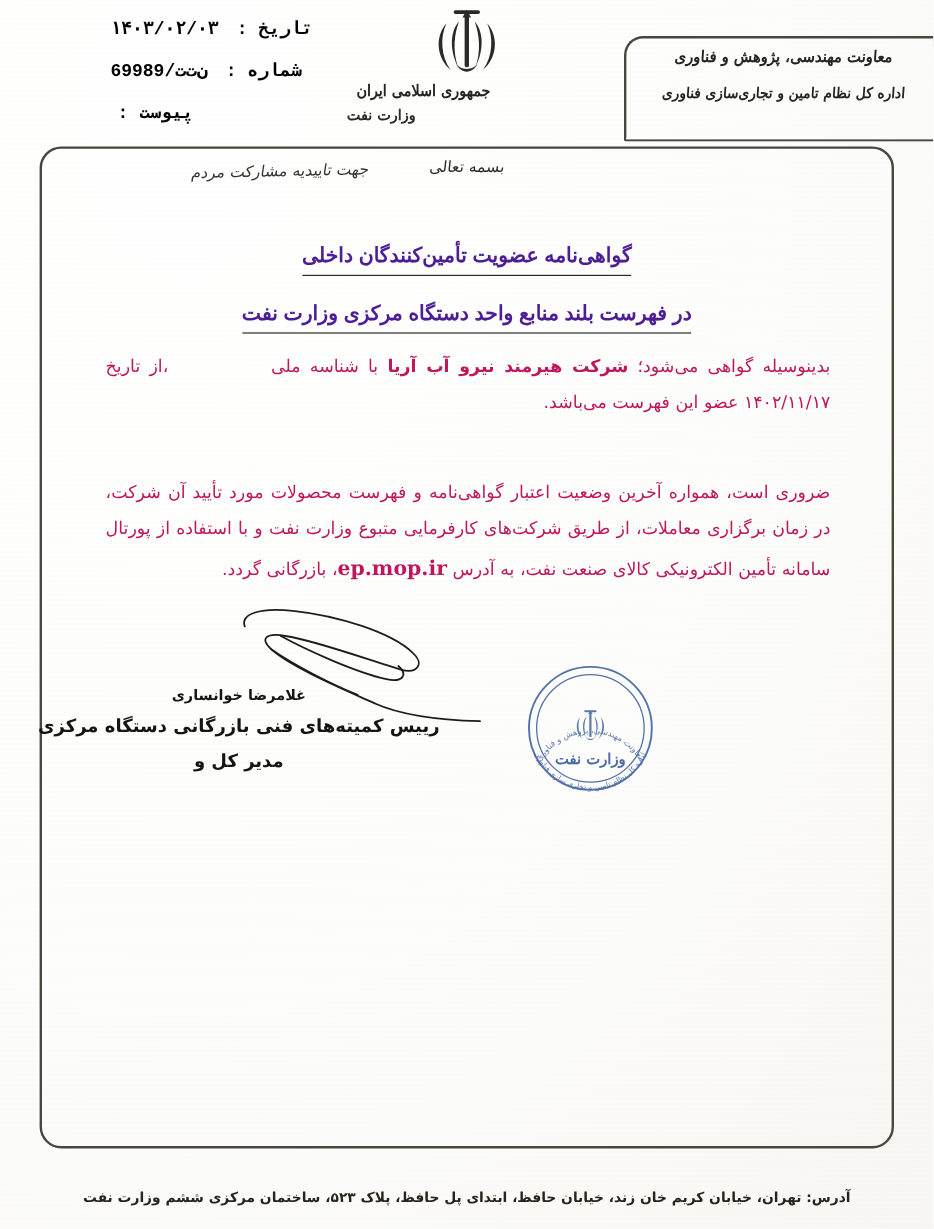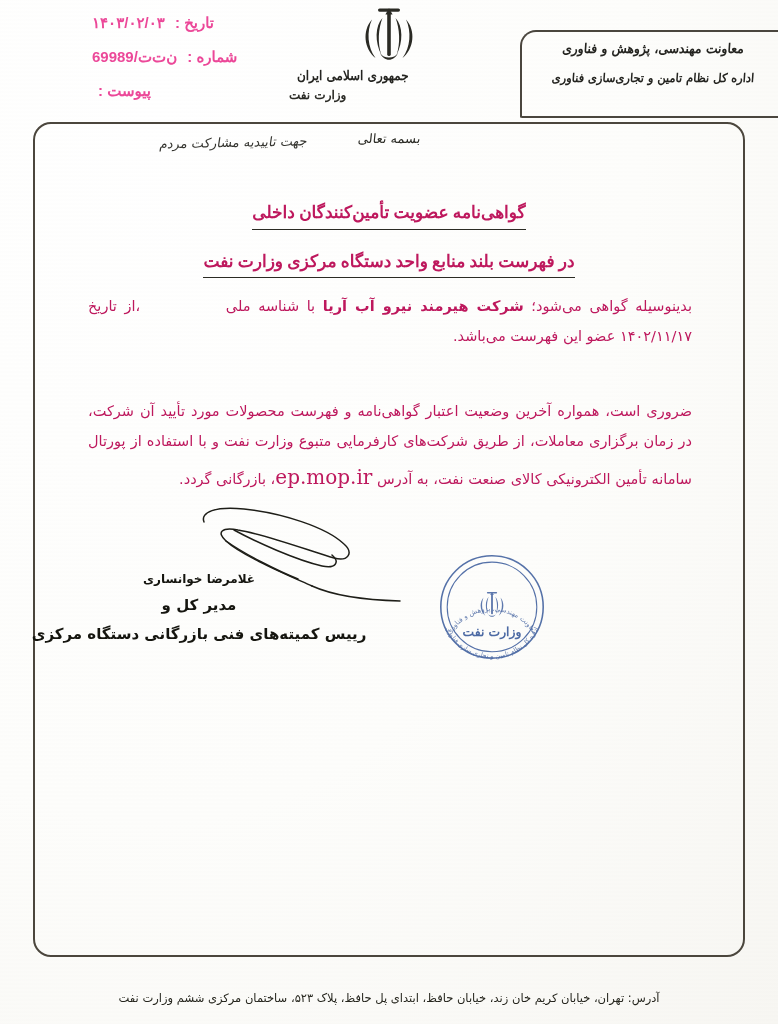--- a/index.html
+++ b/index.html
@@ -49,22 +49,22 @@
     width: 210px;
     text-align: left;
     direction: rtl;
   }
   .meta-row {
     font-size: 15px;
     font-weight: 700;
     letter-spacing: .2px;
     margin-bottom: 16px;
     white-space: nowrap;
-    color: #ec4899;
-    font-family: Liberation Sans, sans-serif;
+    color: #000000;
+    font-family: Liberation Mono, monospace;
   }
   .meta-row .meta-label { margin-left: 6px; }
   .meta-row .meta-value { font-weight: 700; }
 
   
   .emblem-block {
     position: absolute;
     left: 50%;
     transform: translateX(-50%);
     top: 6px;
@@ -157,24 +157,24 @@
   }
 
   
   .titles {
     position: absolute;
     top: 200px;
     left: 0; right: 0;
     text-align: center;
   }
   .title-line {
-    font-family: Liberation Serif, serif;
+    font-family: Liberation Sans, sans-serif;
     font-size: 17px;
     font-weight: 700;
-    color: #be185d;
+    color: #4c1d95;
     letter-spacing: -.2px;
     display: inline-block;
     border-bottom: 1.6px solid #2b2b24;
     padding-bottom: 3px;
     line-height: 1.5;
   }
   .title-line.second { margin-top: 19px; }
 
   
   .body-wrap {
@@ -198,21 +198,22 @@
   .para b, .para .co { font-weight: 700; }
   .id-blank {
     display: inline-block;
     min-width: 78px;
     border-bottom: 0;
   }
   .latin {
     font-family: "DejaVu Serif", serif;
     direction: ltr;
     unicode-bidi: embed;
-    font-size: 20px;
+    font-size: 17px;
+    font-weight: bold;
   }
 
   
   .sign-area {
     position: absolute;
     top: 500px;
     left: 0; right: 0;
     height: 200px;
   }
   .sign-scribble {
@@ -259,21 +260,21 @@
   .footer {
     position: absolute;
     bottom: 14px;
     left: 0; right: 0;
     text-align: center;
     direction: rtl;
   }
   .footer-line {
     font-family: "DejaVu Sans", sans-serif;
     font-size: 11.5px;
-    font-weight: 400;
+    font-weight: 700;
     color: #25251d;
     line-height: 1.9;
     letter-spacing: -.1px;
     margin-top: 34px;
   }
 </style>
 </head>
 <body>
 
 <div class="paper"></div>
@@ -349,22 +350,22 @@
     <g fill="none" stroke="#1e1e18" stroke-width="1.5" stroke-linecap="round" stroke-linejoin="round">
       <path d="M18 22 C14 12 30 6 58 9 C96 13 140 27 158 44 C168 53 162 62 148 58 C124 51 78 34 52 30 C36 27 30 32 40 41 C56 56 104 76 126 86"></path>
       <path d="M48 30 C70 42 110 60 136 66 C150 69 154 62 146 55"></path>
       <path d="M126 86 C146 95 176 100 214 101"></path>
       <path d="M40 41 C60 55 92 71 112 79"></path>
     </g>
   </svg>
 
   <div class="sign-block">
     <div class="sign-name">غلامرضا خوانساری</div>
+    <div class="sign-role">رییس کمیته‌های فنی بازرگانی دستگاه مرکزی</div>
     <div class="sign-role">مدیر کل و</div>
-    <div class="sign-role">رییس کمیته‌های فنی بازرگانی دستگاه مرکزی</div>
   </div>
 
   <svg class="stamp" viewBox="0 0 150 130">
     <defs>
       <path id="ringTop" d="M75 121 m -49 0 a 49 49 0 1 1 98 0" fill="none"></path>
       <path id="ringBot" d="M75 68 m -52 0 a 52 52 0 1 0 104 0" fill="none"></path>
     </defs>
     <g stroke="#3f5f9e" fill="none" stroke-width="1.6" opacity=".95">
       <circle cx="75" cy="68" r="52"></circle>
       <circle cx="75" cy="68" r="45.5" stroke-width="1.1"></circle>

